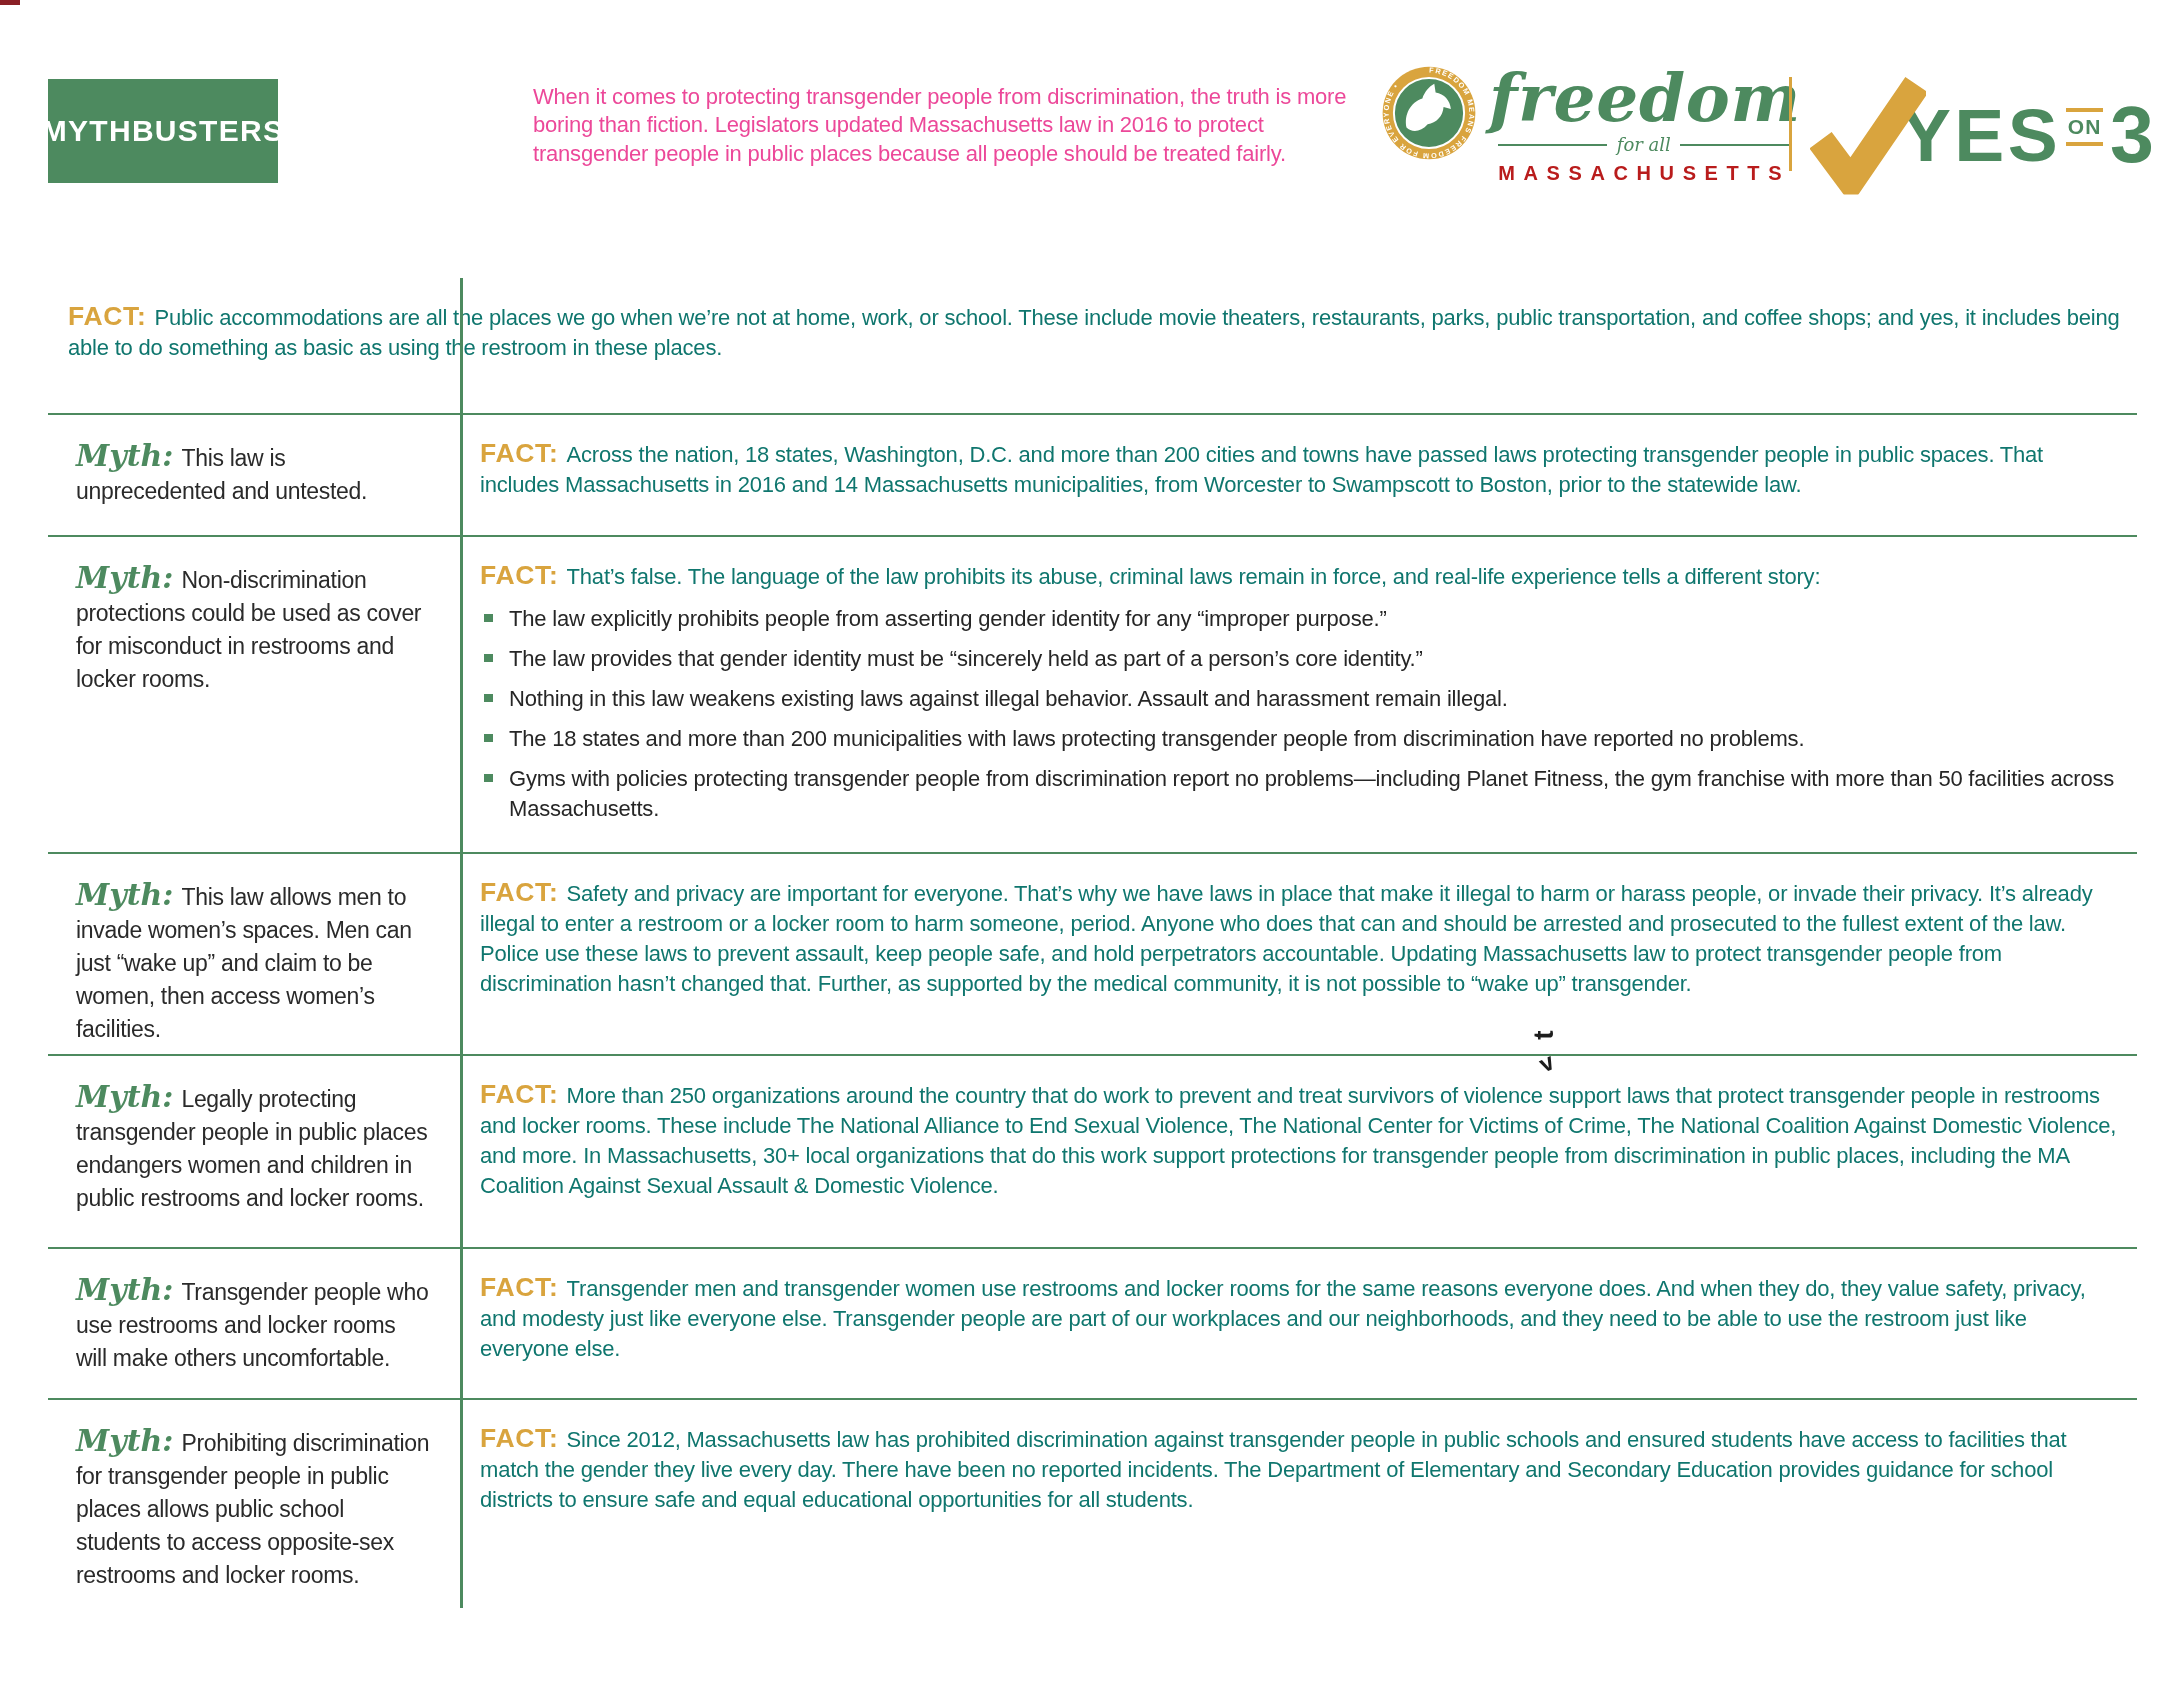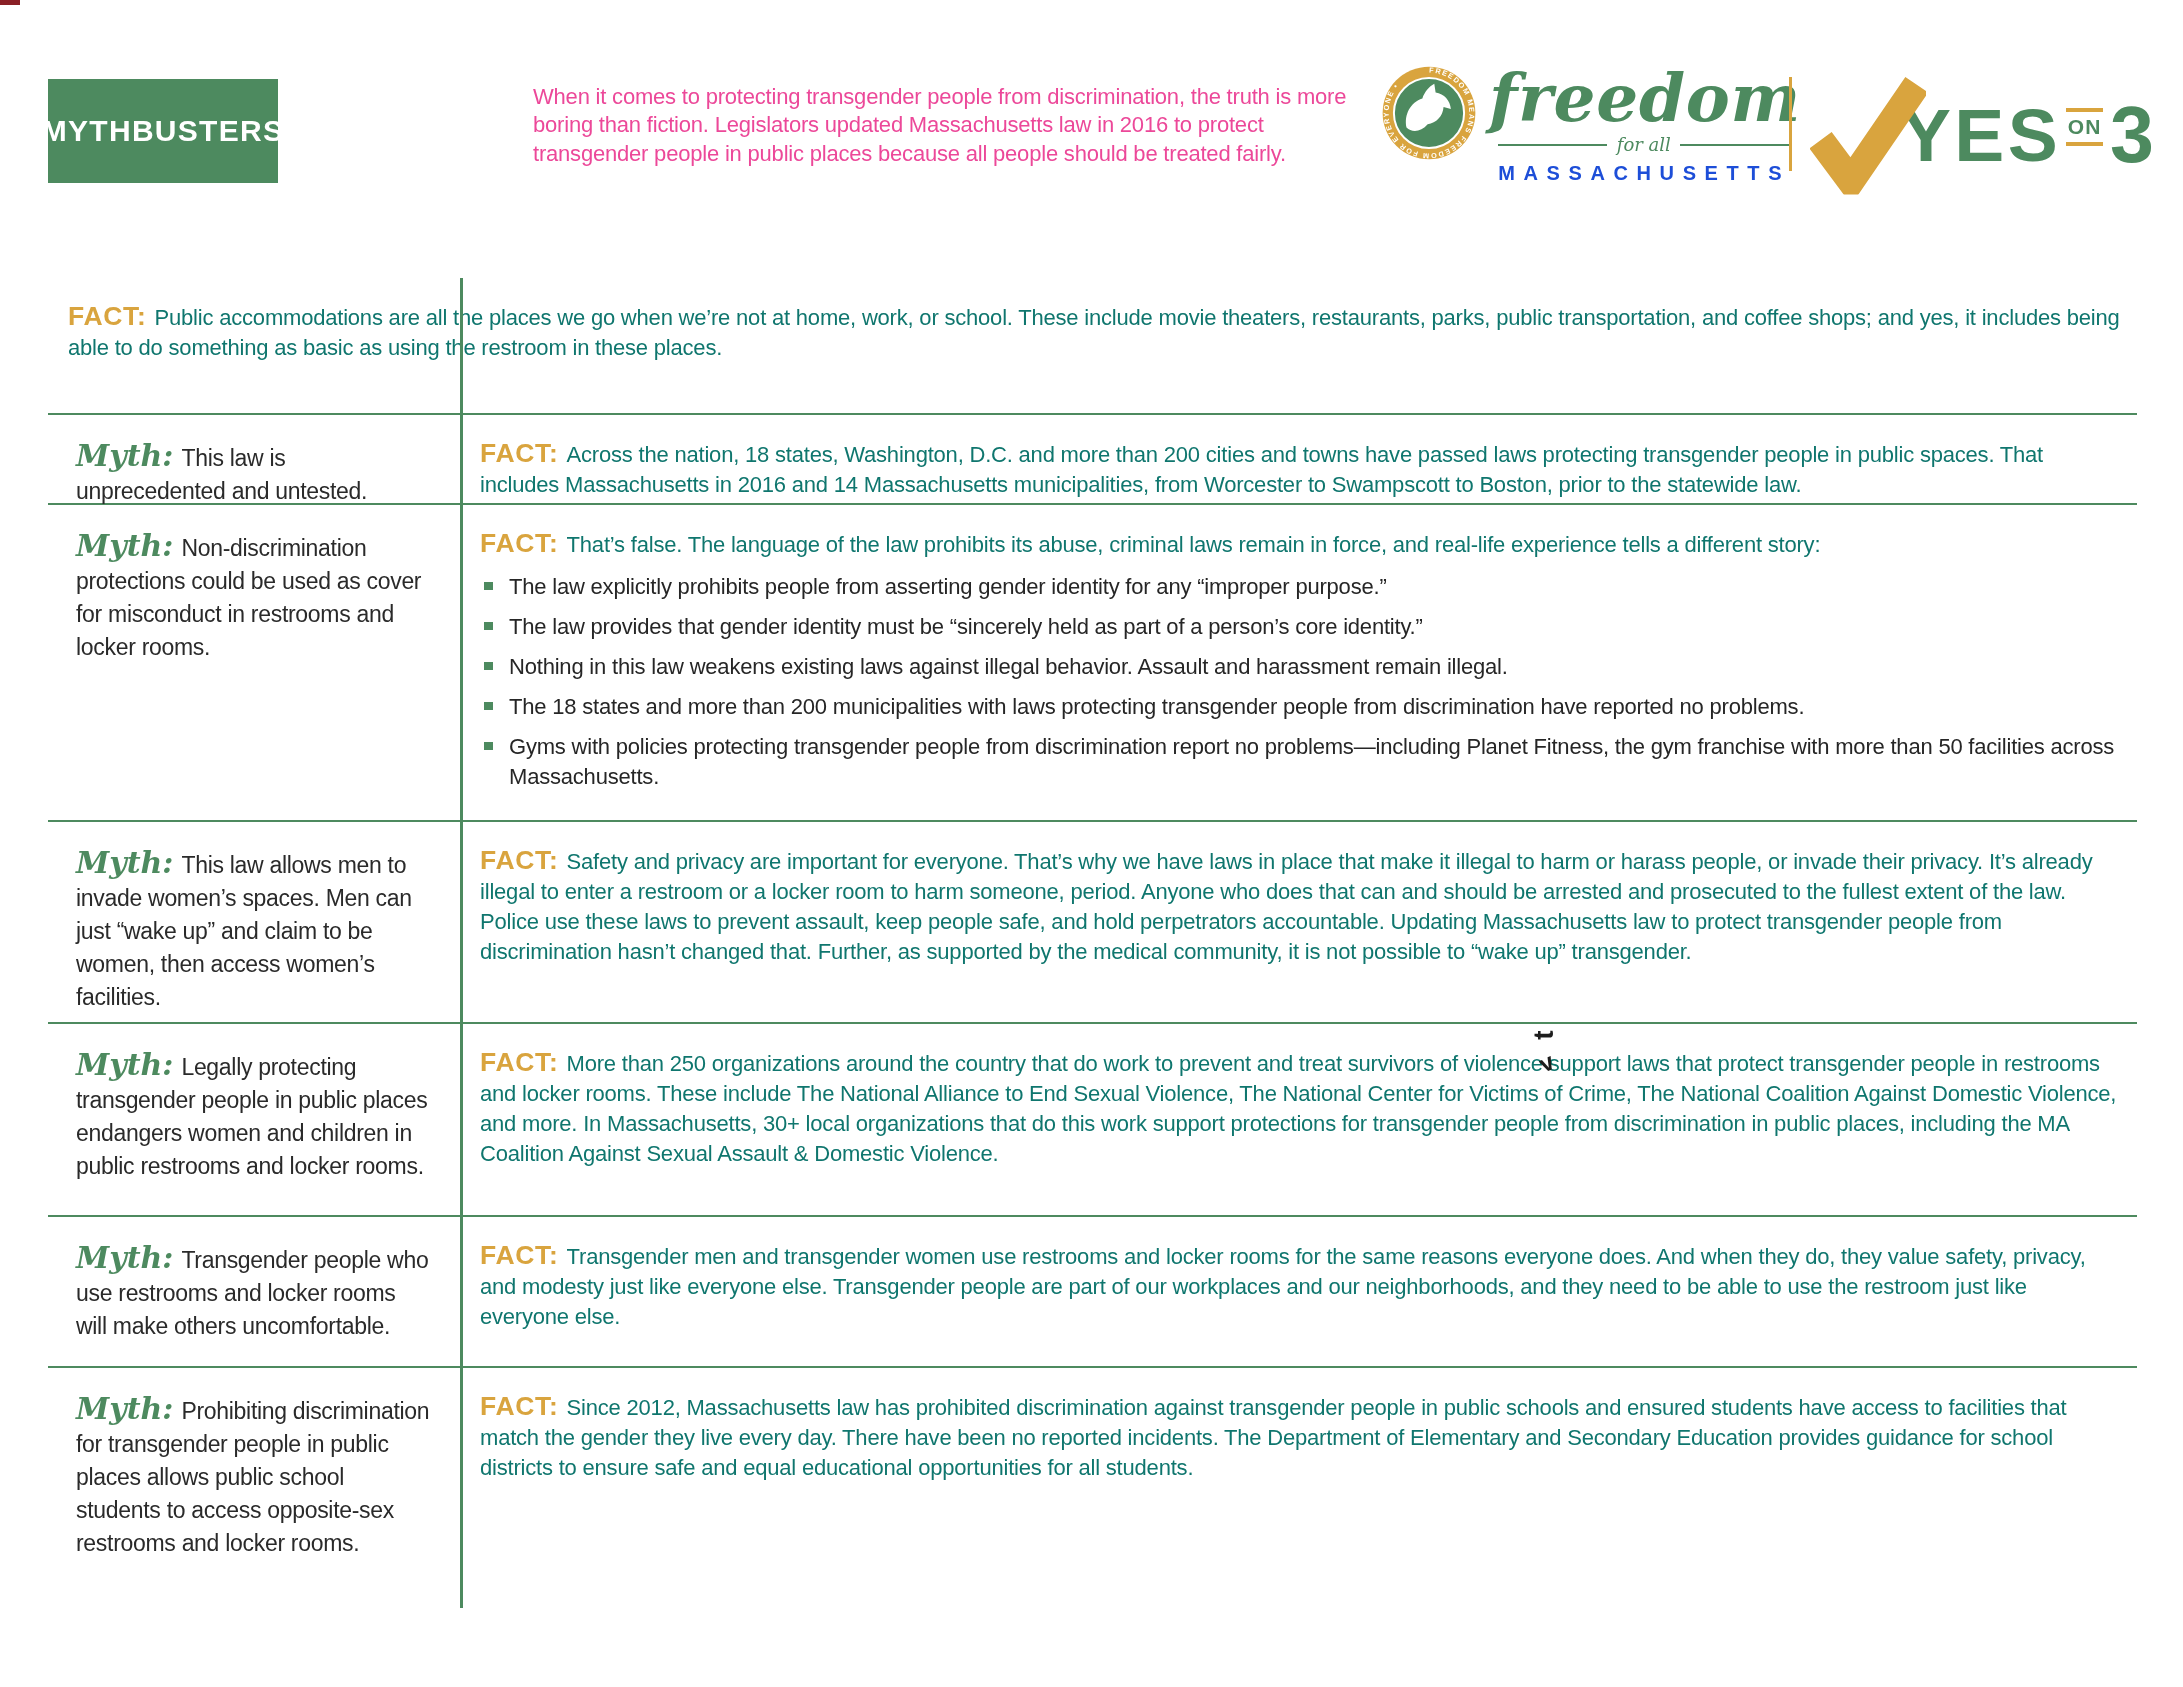--- a/index.html
+++ b/index.html
@@ -31,40 +31,40 @@
   .freedom-script {
     font-family:"DejaVu Serif", serif; font-style:italic; font-weight:bold;
     font-size:66px; line-height:69px; color:#4d8a5f; letter-spacing:0.7px;
   }
   .forall-row { display:flex; align-items:center; gap:9.3px; width:291px; margin:1.3px 0 0 9.3px; }
   .forall-line { flex:1; height:2px; background:#4d8a5f; }
   .forall-text {
     font-family:"DejaVu Serif", serif; font-style:italic; font-size:18px; color:#4d8a5f; white-space:nowrap;
   }
   .mass-text {
-    margin:6.6px 0 0 9.3px; font-size:20px; font-weight:bold; letter-spacing:8.6px; color:#1d4ed8; white-space:nowrap;
+    margin:6.6px 0 0 9.3px; font-size:20px; font-weight:bold; letter-spacing:8.6px; color:#b91c1c; white-space:nowrap;
   }
 
   .logo-divider { position:absolute; left:1789px; top:77px; width:3.3px; height:94px; background:#d9a43e; }
 
   
   .yes3 { position:absolute; left:1810px; top:69px; height:132px; display:flex; align-items:center; }
   .check-icon { margin-right:-25px; transform:translateY(-2.6px); }
   .yes-word { font-size:75px; font-weight:bold; letter-spacing:3.3px; color:#4d8a5f; }
   .on-block { display:flex; flex-direction:column; align-items:center; gap:3.3px; margin:0 6.6px 0 5.3px; transform:translateY(-8px); }
   .on-line { width:37px; height:3.3px; background:#d9a43e; }
   .on-word { font-size:21px; font-weight:bold; letter-spacing:1.3px; color:#4d8a5f; }
   .three-word { font-size:79px; font-weight:bold; color:#4d8a5f; }
 
   
   .table { position:absolute; left:48px; top:278px; width:2089px; }
   .vline { position:absolute; left:412px; top:0; width:2.6px; height:1330px; background:#4d8a5f; }
   .row { display:flex; border-bottom:2.6px solid #4d8a5f; }
   .row:last-child { border-bottom:none;justify-content:flex-end; }
-  .r1 { height:137px; } .r2 { height:90px; } .r3 { height:317px;justify-content:center; }
+  .r1 { height:137px; } .r2 { height:122px; } .r3 { height:317px;justify-content:center; }
   .r4 { height:202px; } .r5 { height:193px; } .r6 { height:151px; } .r7 { height:204px; }
 
   .myth-cell { width:412px; padding:22.5px 29px 0 28px; }
   .fact-cell { flex:1; padding:22.5px 16px 0 20px; }
 
   .myth-label {
     font-family:"DejaVu Serif", serif; font-style:italic; font-weight:bold;
     font-size:30px; color:#4d8a5f; padding-right:8px;
   }
   .myth-body { font-size:23px; line-height:33px; letter-spacing:-0.3px; color:#2a2a2a; }

